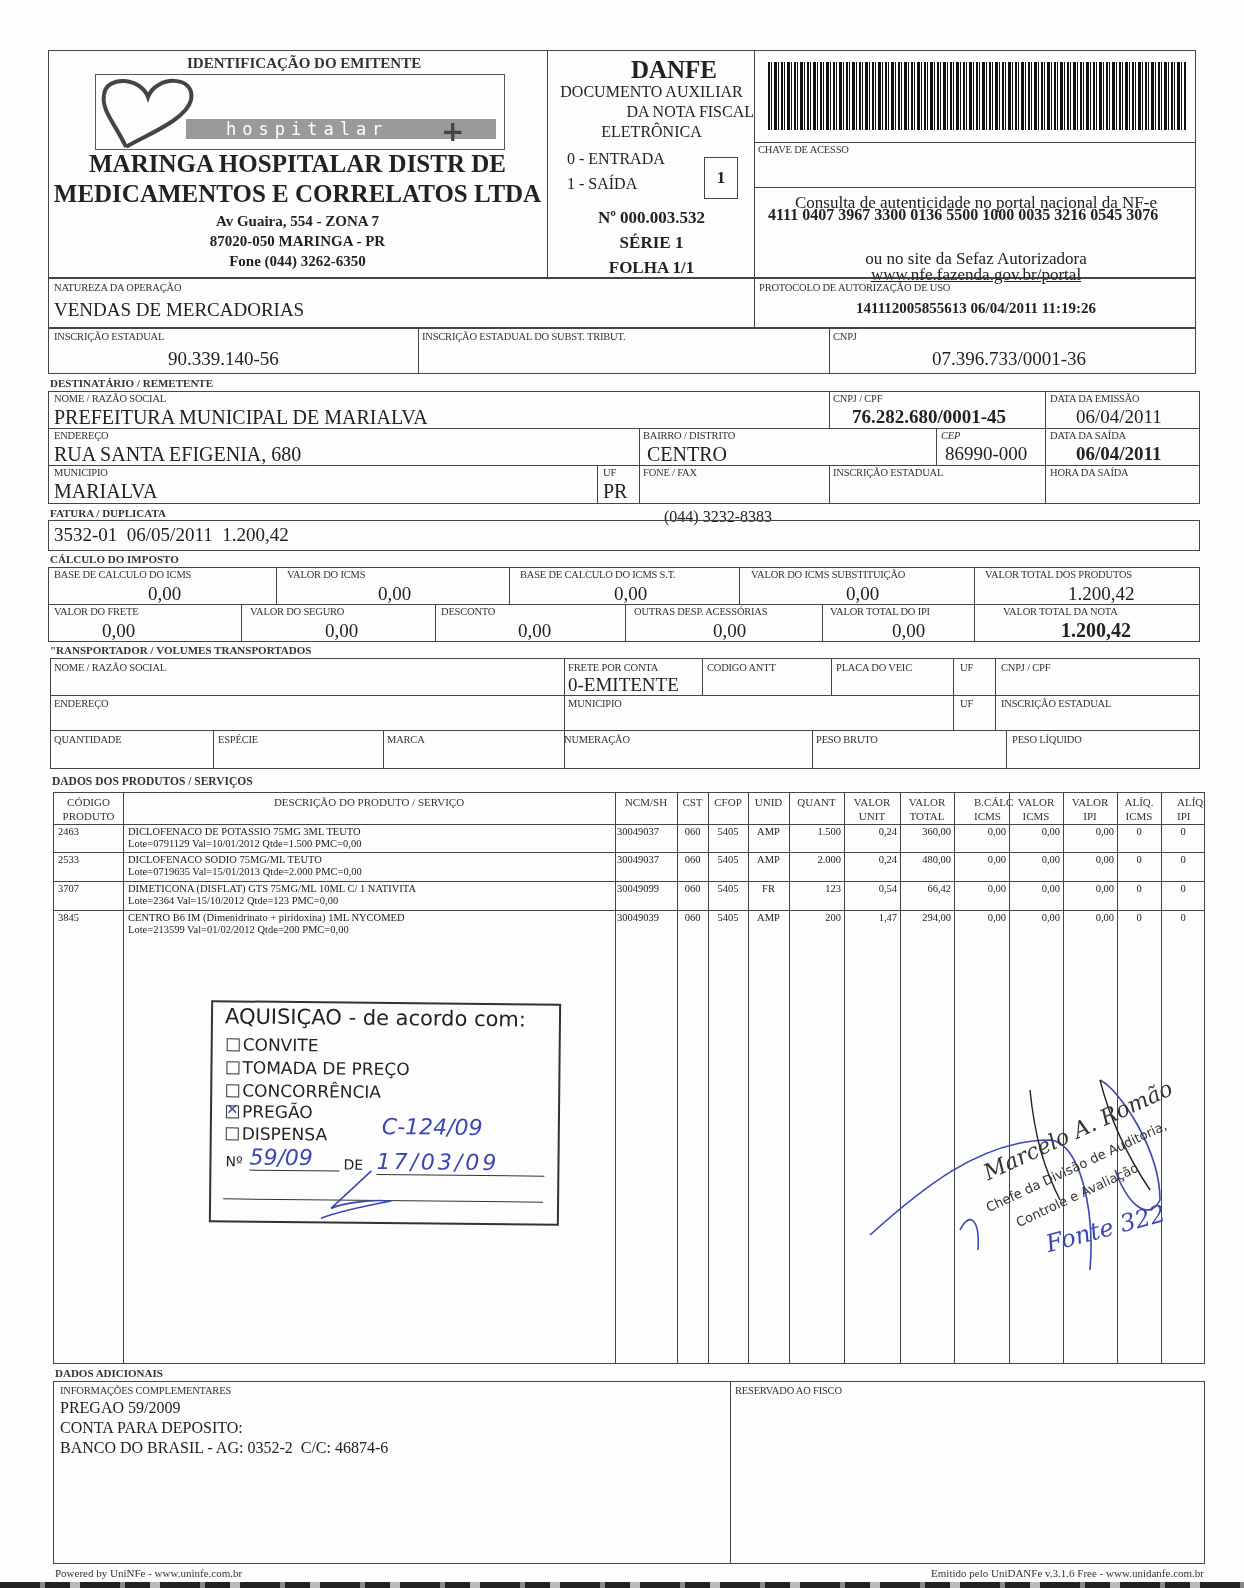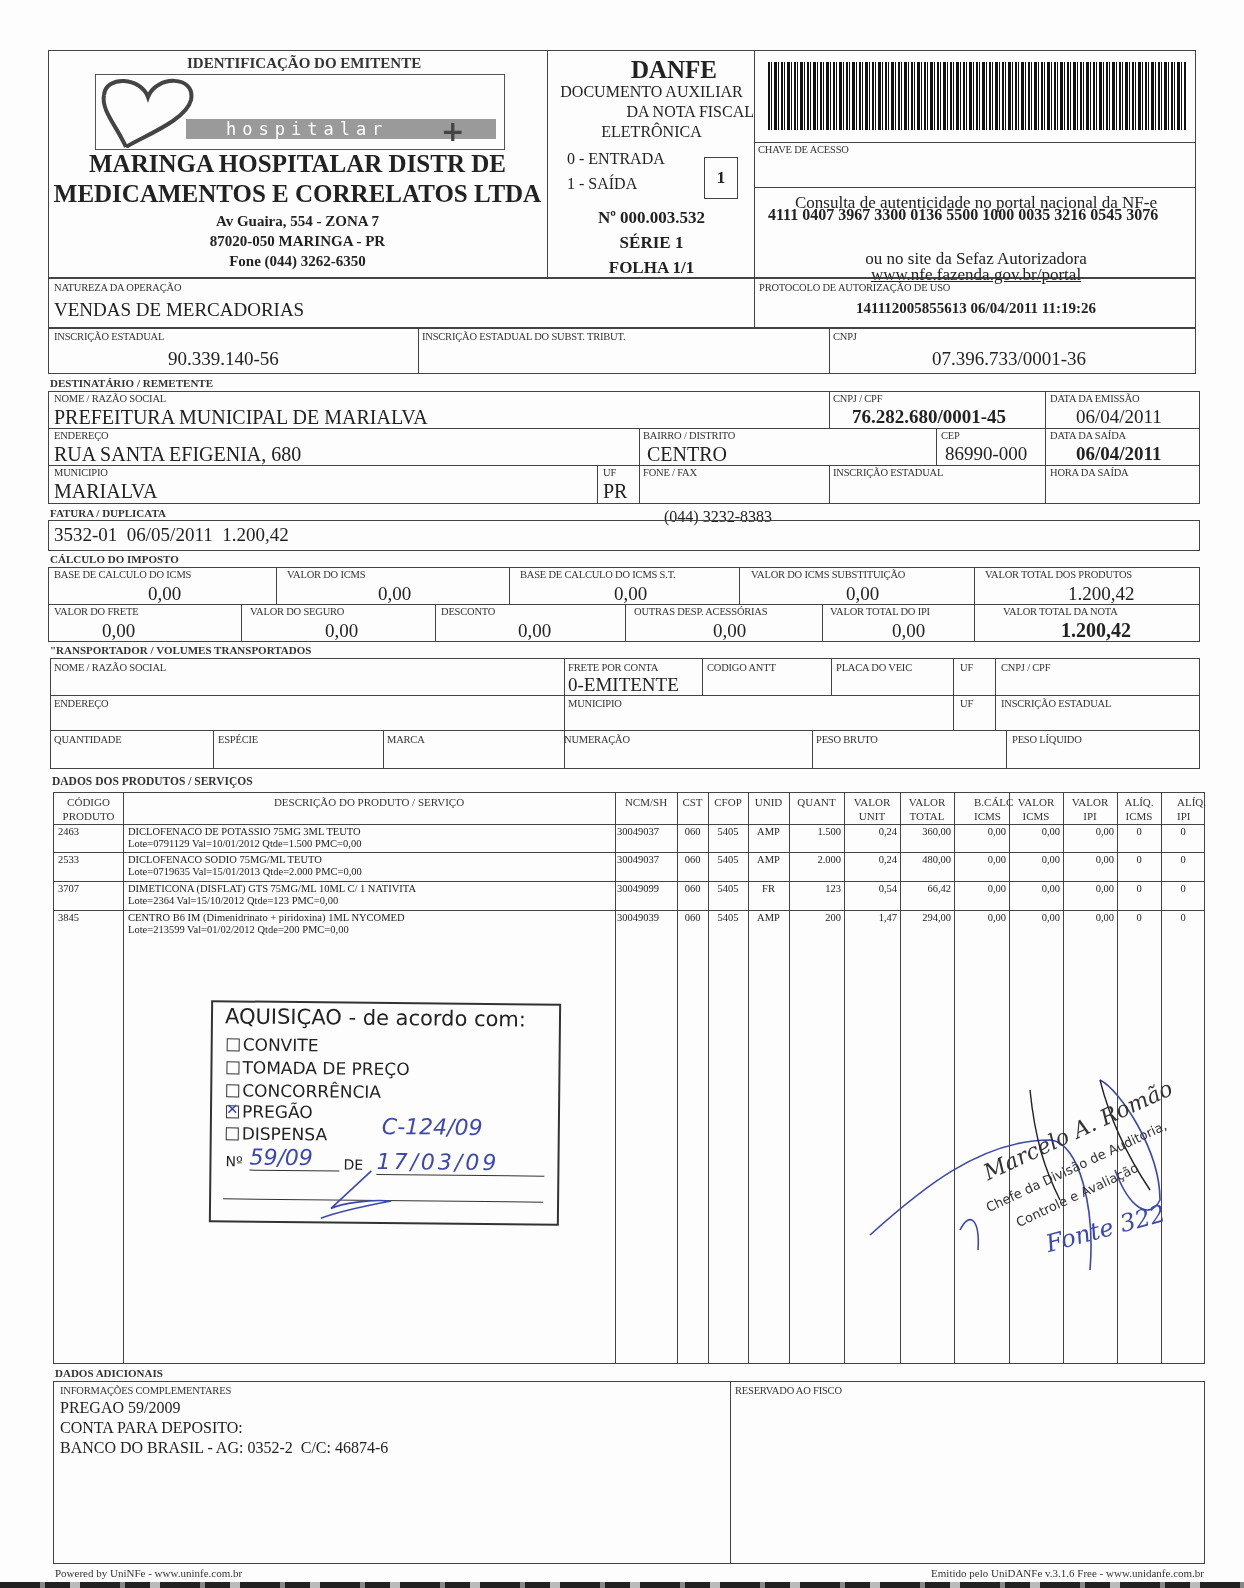--- a/index.html
+++ b/index.html
@@ -111,21 +111,21 @@
 <div class="val" style="left:54px; top:406px; font-size:20px;">PREFEITURA MUNICIPAL DE MARIALVA</div>
 <div class="lbl" style="left:833px; top:393px;">CNPJ / CPF</div>
 <div class="val bold" style="left:852px; top:406px;">76.282.680/0001-45</div>
 <div class="lbl" style="left:1050px; top:393px;">DATA DA EMISSÃO</div>
 <div class="val" style="left:1076px; top:406px;">06/04/2011</div>
 
 <div class="lbl" style="left:54px; top:430px;">ENDEREÇO</div>
 <div class="val" style="left:54px; top:443px; font-size:20px;">RUA SANTA EFIGENIA, 680</div>
 <div class="lbl" style="left:643px; top:430px;">BAIRRO / DISTRITO</div>
 <div class="val" style="left:647px; top:443px; font-size:20px;">CENTRO</div>
-<div class="lbl" style="left:941px; top:430px;">CEP</div>
+<div class="lbl" style="left:941px; top:430px;font-style:italic;">CEP</div>
 <div class="val" style="left:945px; top:443px;">86990-000</div>
 <div class="lbl" style="left:1050px; top:430px;">DATA DA SAÍDA</div>
 <div class="val bold" style="left:1076px; top:443px;">06/04/2011</div>
 
 <div class="lbl" style="left:54px; top:467px;">MUNICIPIO</div>
 <div class="val" style="left:54px; top:480px; font-size:20px;">MARIALVA</div>
 <div class="lbl" style="left:603px; top:467px;">UF</div>
 <div class="val" style="left:603px; top:480px; font-size:20px;">PR</div>
 <div class="lbl" style="left:643px; top:467px;">FONE / FAX</div>
 <div class="val" style="left:664px; top:508px; font-size:16px;">(044) 3232-8383</div>

